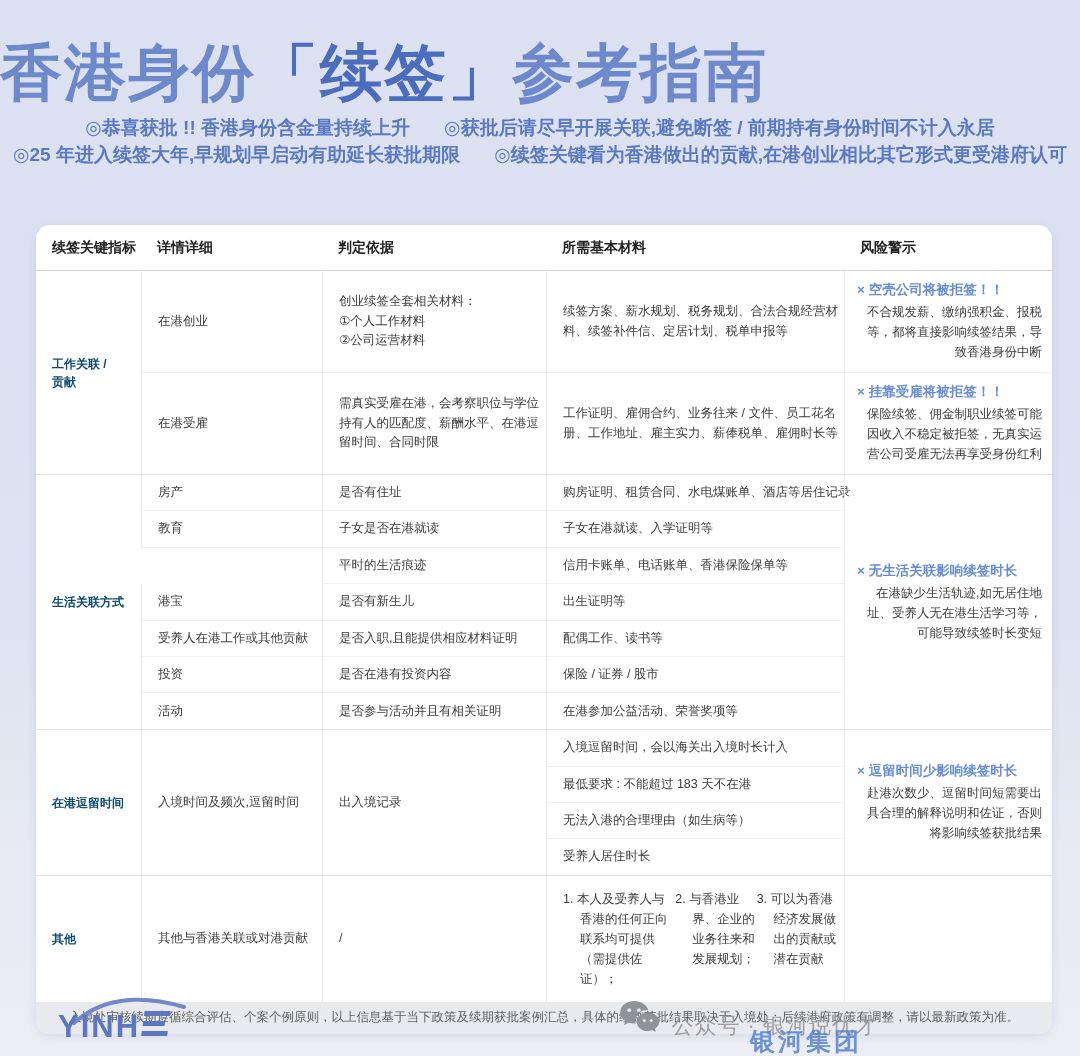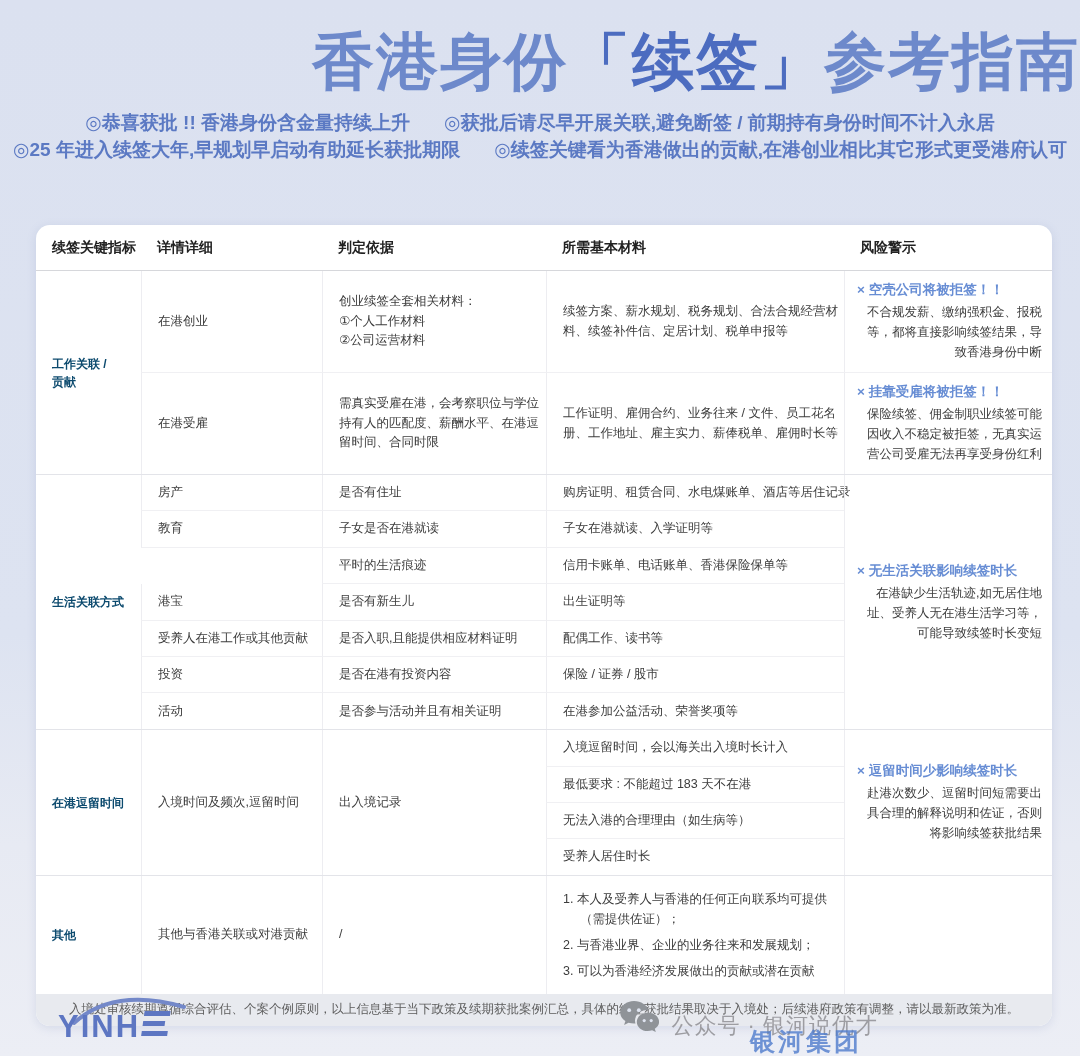--- a/index.html
+++ b/index.html
@@ -4,31 +4,31 @@
 <style>
   * { box-sizing: border-box; margin: 0; padding: 0; }
   html,body { width:1080px; height:1056px; overflow:hidden; }
   body {
     font-family: "Liberation Sans", "DejaVu Sans", sans-serif;
     background: linear-gradient(180deg, #dbe1f0 0%, #dde3f1 60%, #e7eaf3 80%, #eceef5 100%);
     position: relative;
   }
   
   .title {
-    text-align: right;
-    padding-top: 23px;
+    text-align: left;
+    padding-top: 34px;
     font-size: 62px;
     font-weight: 800;
     letter-spacing: 2px;
     line-height: 1.25;
   }
   .title .t-light { color:#6d89cb; }
   .title .t-dark  { color:#4c6cc0; }
   
-  .subs { margin-top: 8px; }
+  .subs { margin-top: 2px; }
   .sub-row {
     display:flex; justify-content:center; gap:34px;
     font-size: 19px; font-weight: 700; color:#5b79c3;
     line-height: 1.45; white-space: nowrap;
   }
   
   .card {
     position:absolute; left:36px; top:225px; width:1016px;
     background:#ffffff; border-radius:14px; overflow:hidden;
     box-shadow: 0 2px 10px rgba(110,130,175,.18);
@@ -60,21 +60,21 @@
   .rb { border-bottom:1px solid #f0f0f3; }
   .pre { white-space:pre-line; }
   .nw  { white-space:nowrap; }
   .gc1{grid-column:1}.gc2{grid-column:2}.gc3{grid-column:3}.gc4{grid-column:4}.gc5{grid-column:5}
   .r1{grid-row:1}.r2{grid-row:2}.r3{grid-row:3}.r4{grid-row:4}.r5{grid-row:5}.r6{grid-row:6}.r7{grid-row:7}
   .rs2{grid-row:1/3}.rs4{grid-row:1/5}.rs7{grid-row:1/8}
   .risk { display:flex; flex-direction:column; align-items:flex-start; padding:10px 10px 10px 12px;text-align:right; }
   .risk.center { justify-content:center; }
   .risk-title { color:#678dd4; font-weight:700; font-size:13.5px; margin-bottom:3px; white-space:nowrap; }
   .risk-body  { color:#3c3c3c; font-size:12.5px; line-height:1.6; }
-  .mat-list { display:flex; flex-direction:column; justify-content:center; padding:10px 6px 10px 16px; }
+  .mat-list { display:flex; flex-direction:row; justify-content:center; padding:10px 6px 10px 16px; }
   .mat-item { font-size:12.5px; color:#3c3c3c; line-height:1.6; padding-left:1.35em; text-indent:-1.35em; margin:3px 0; }
   
   .note-bar {
     background:#e8eaef; height:32px;
     display:flex; align-items:center; justify-content:center;
     font-size:12.5px; color:#5c5c5c; white-space:nowrap;
   }
   
   .bottom {
     position:absolute; left:0; top:985px; width:916px; height:66px;

